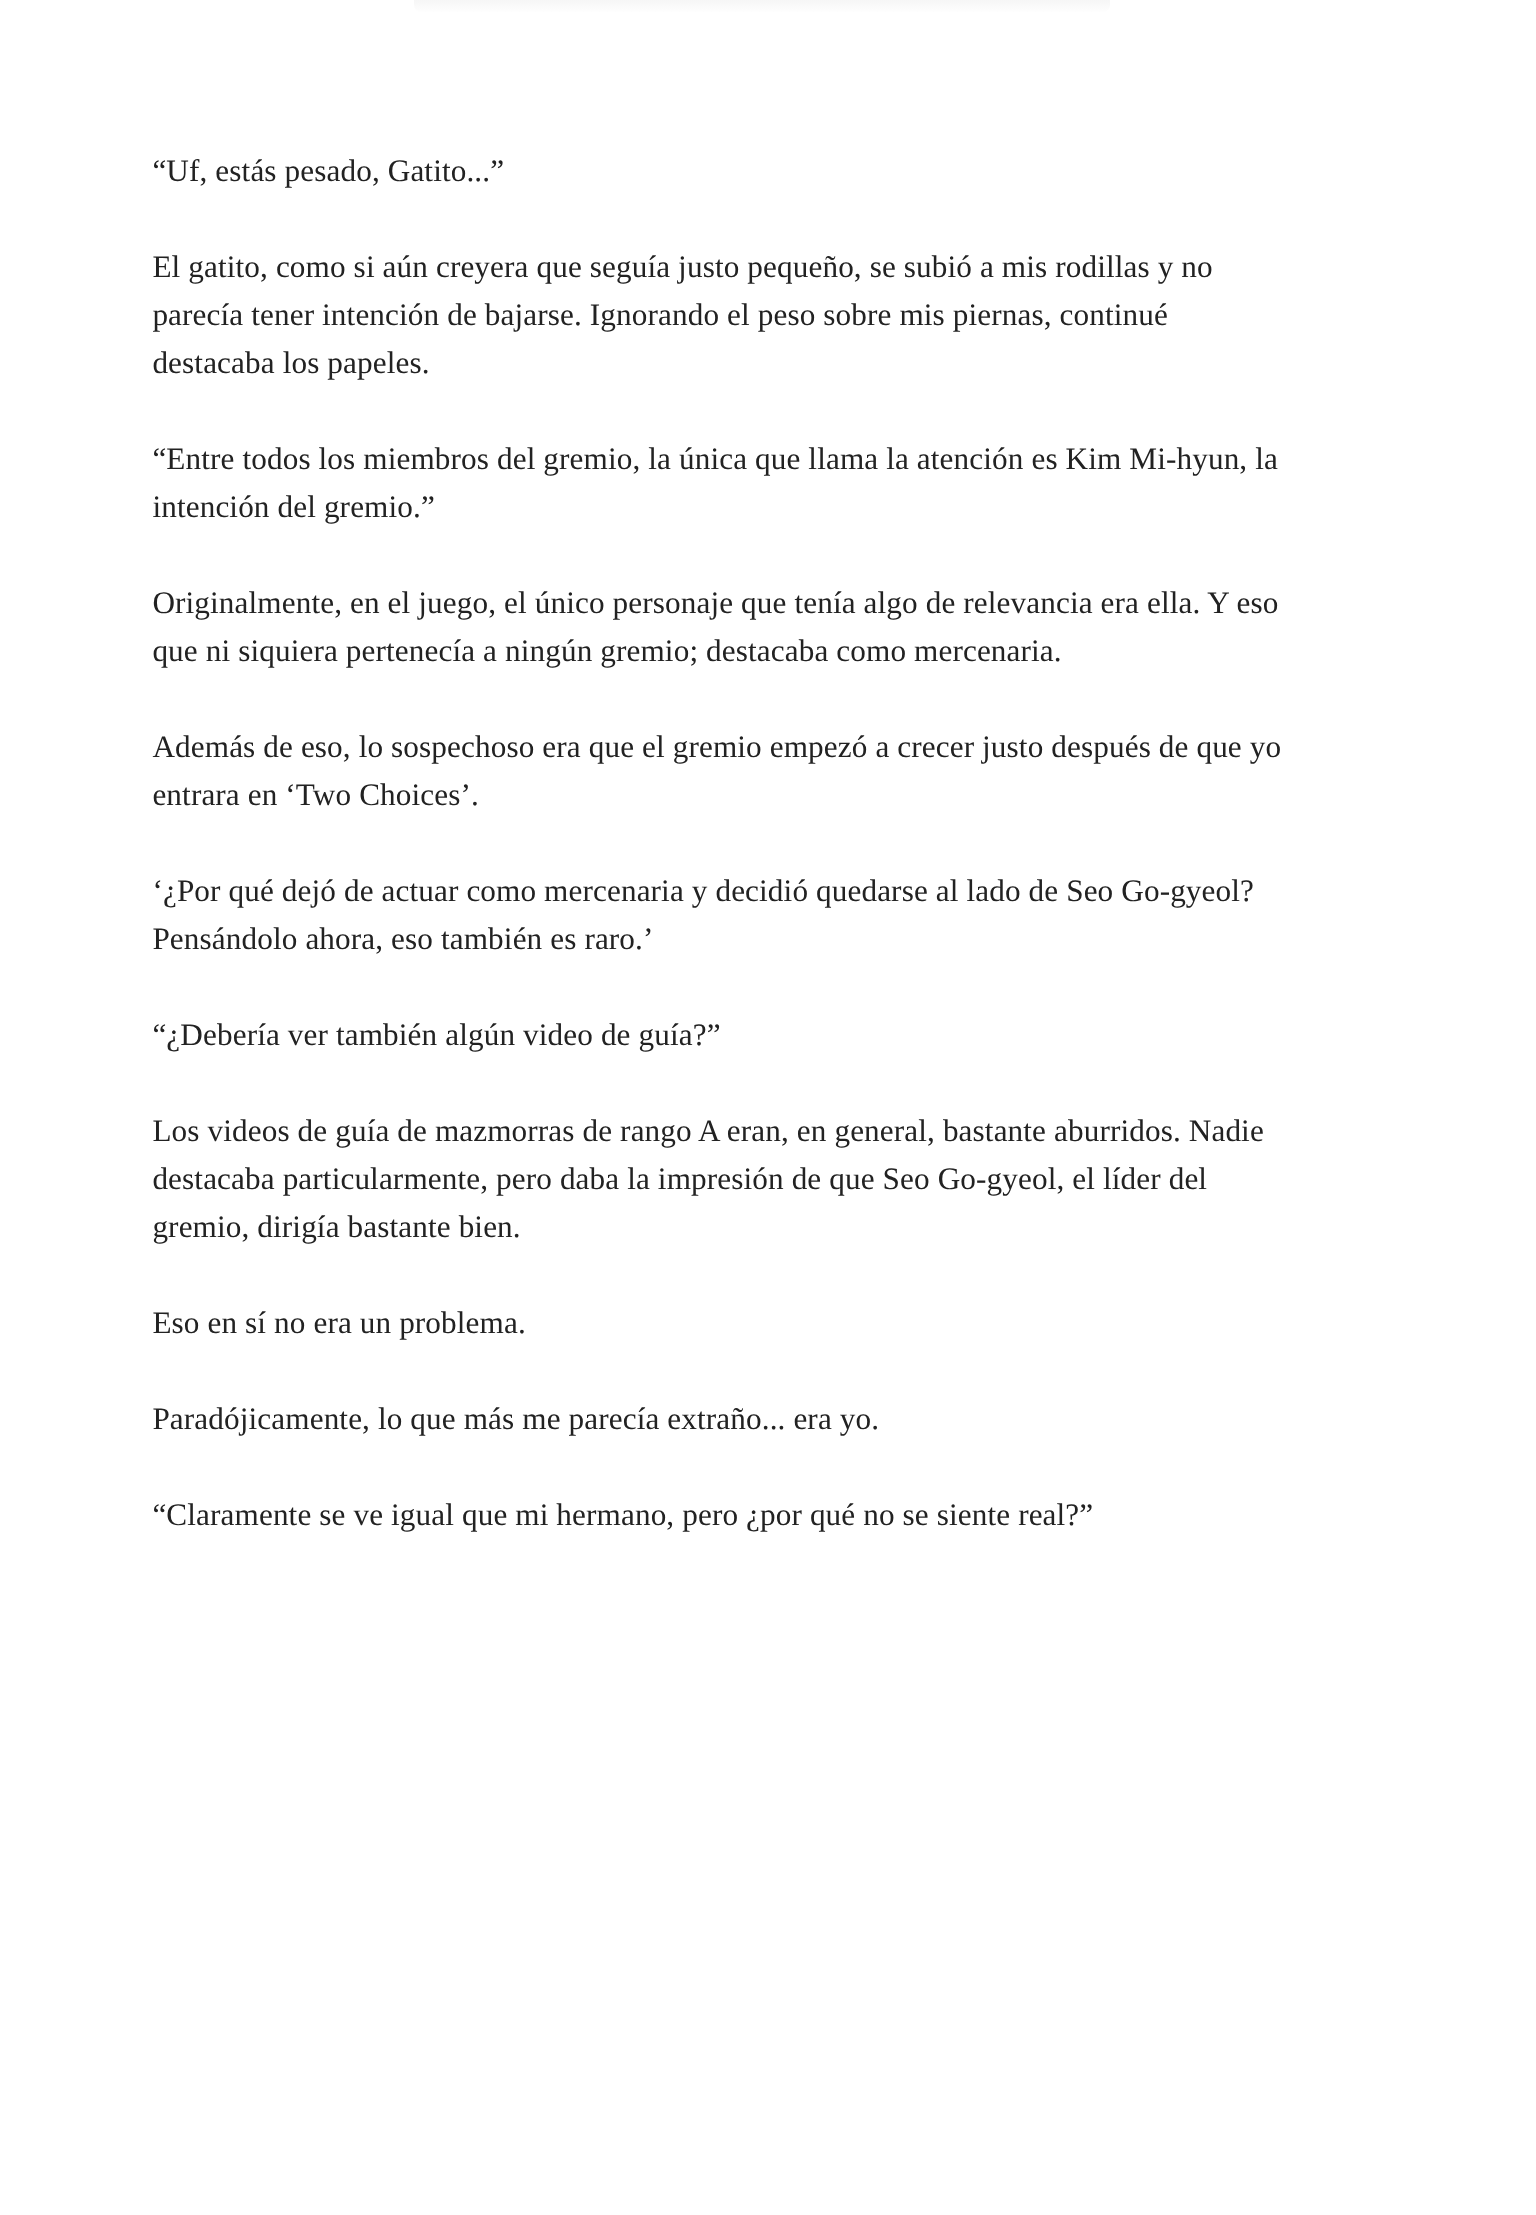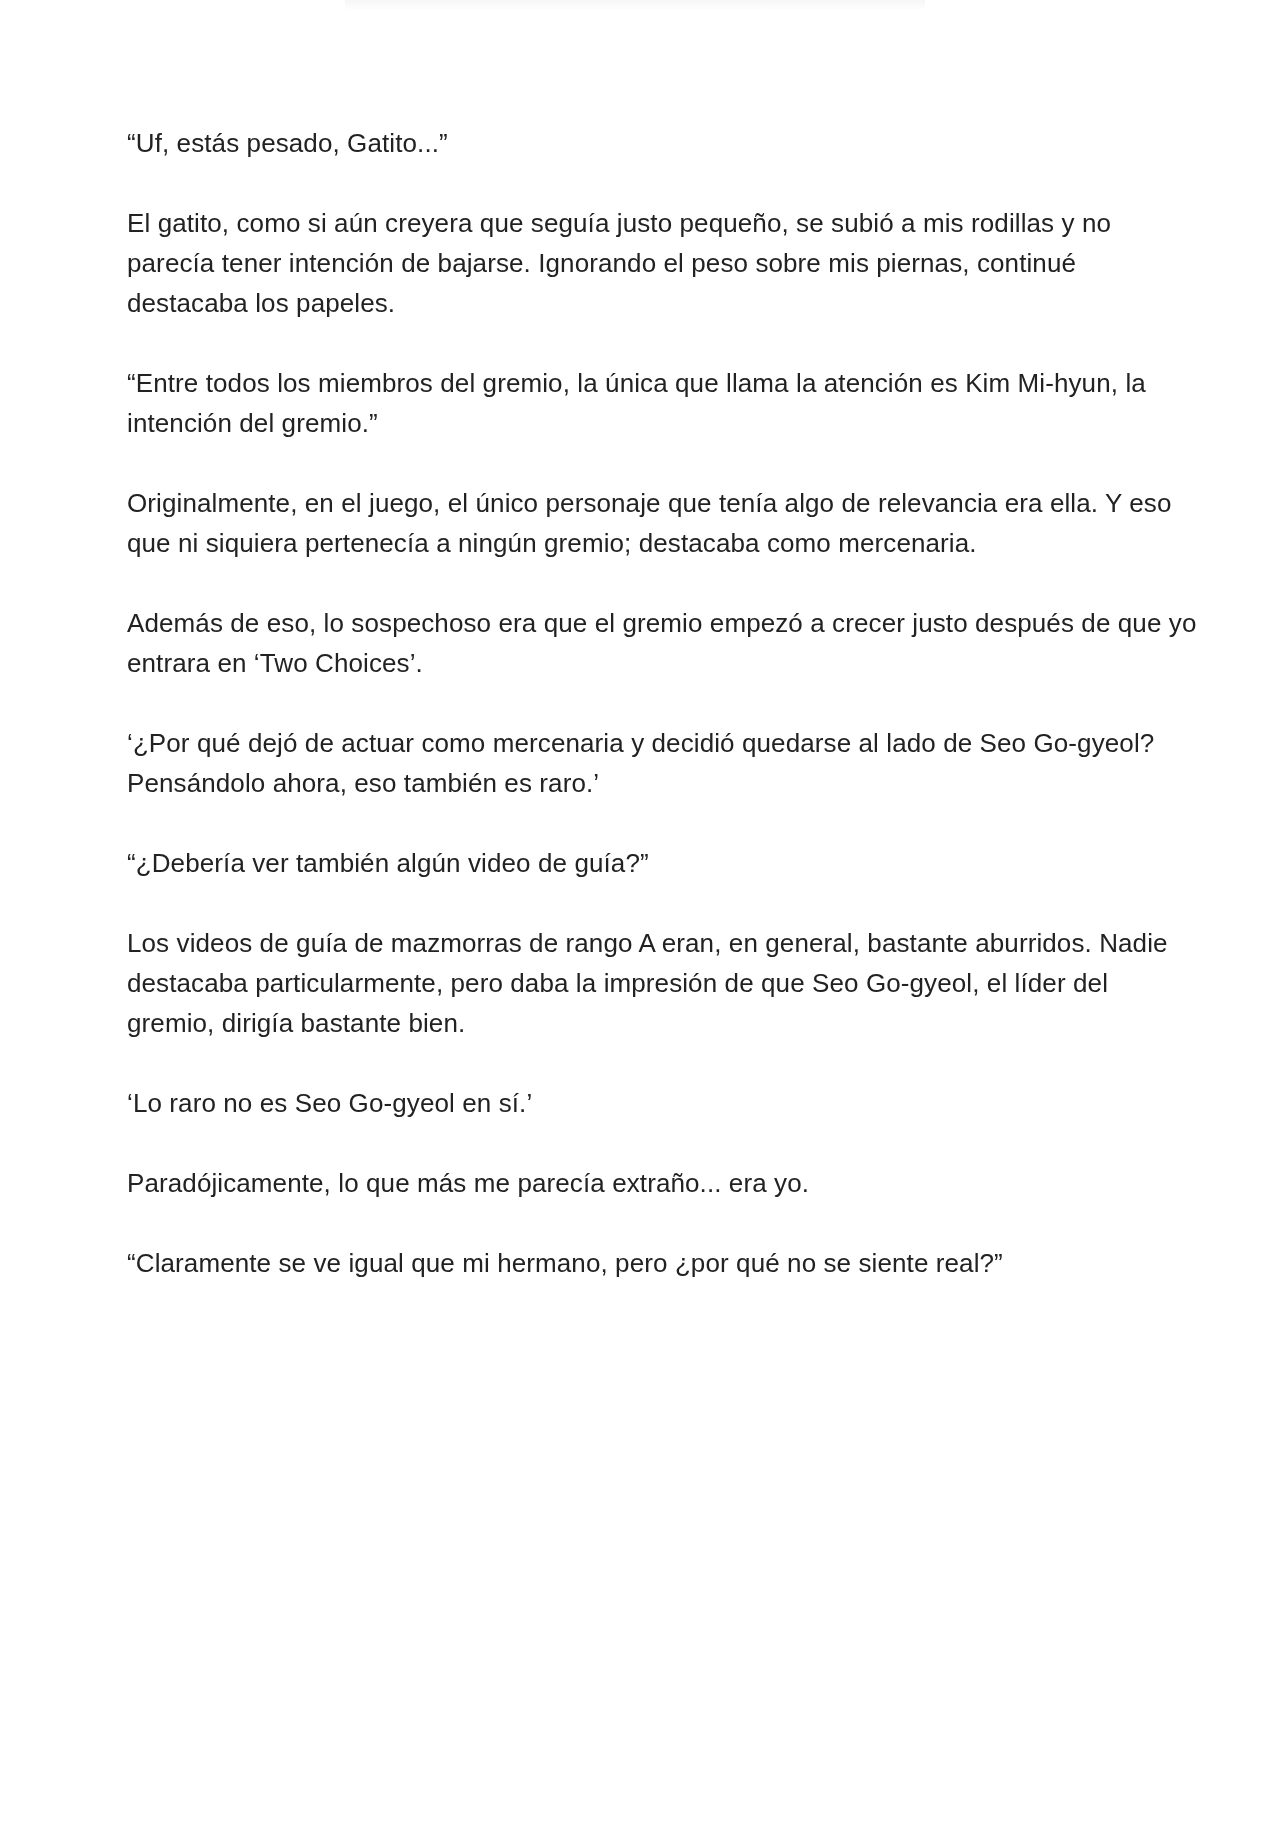--- a/index.html
+++ b/index.html
@@ -20,21 +20,21 @@
       width: 580px;
       height: 10px;
       background: linear-gradient(to bottom, #f6f6f6, #fefefe);
       border-radius: 0 0 6px 6px;
     }
     .page {
       position: absolute;
       left: 127px;
       top: 123px;
       width: 1040px;
-      font-family: Liberation Sans, sans-serif;
+      font-family: Liberation Serif, serif;
       font-size: 26px;
       line-height: 40px;
       color: #222222;
       letter-spacing: 0.1px;
     }
     .para {
       margin: 0 0 40px 0;
       padding: 0;
     }
     .line {
@@ -74,21 +74,21 @@
   </p>
   <p class="para">
     <span class="line">“¿Debería ver también algún video de guía?”</span>
   </p>
   <p class="para">
     <span class="line">Los videos de guía de mazmorras de rango A eran, en general, bastante aburridos. Nadie</span>
     <span class="line">destacaba particularmente, pero daba la impresión de que Seo Go-gyeol, el líder del</span>
     <span class="line">gremio, dirigía bastante bien.</span>
   </p>
   <p class="para">
-    <span class="line">‘Lo raro no es Seo Go-gyeol en sí.’</span>
+    <span class="line">Eso en sí no era un problema.</span>
   </p>
   <p class="para">
     <span class="line">Paradójicamente, lo que más me parecía extraño... era yo.</span>
   </p>
   <p class="para">
     <span class="line">“Claramente se ve igual que mi hermano, pero ¿por qué no se siente real?”</span>
   </p>
 </div>
 
 </body></html>

